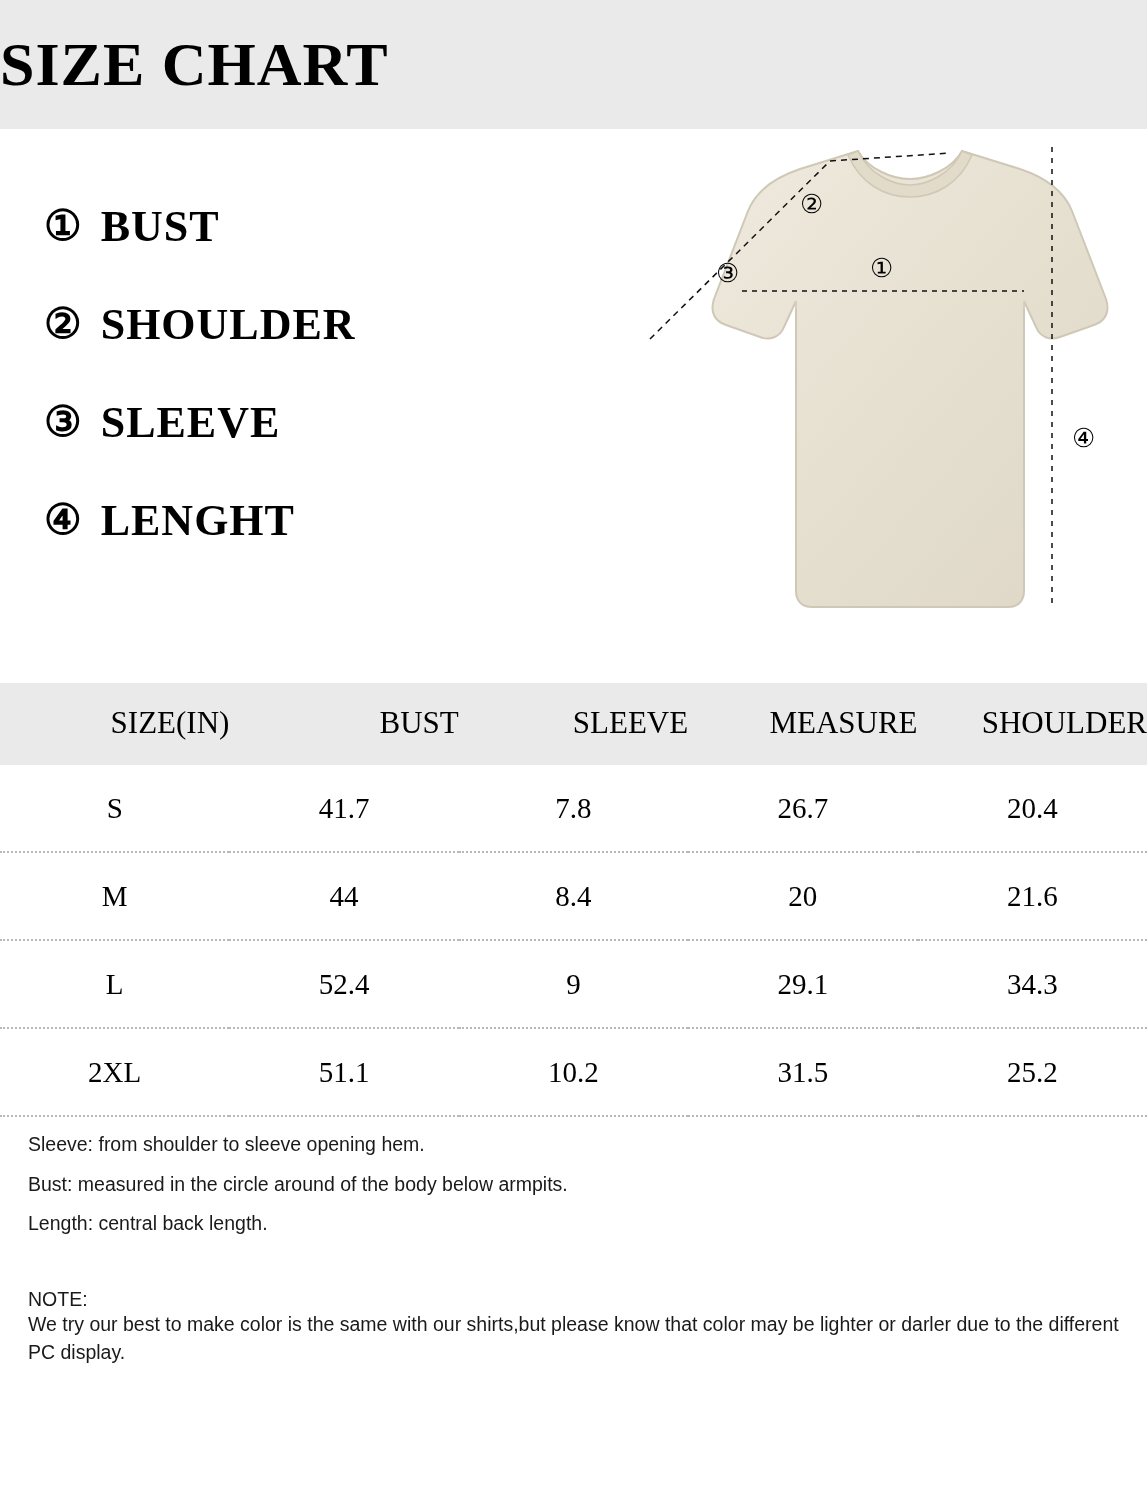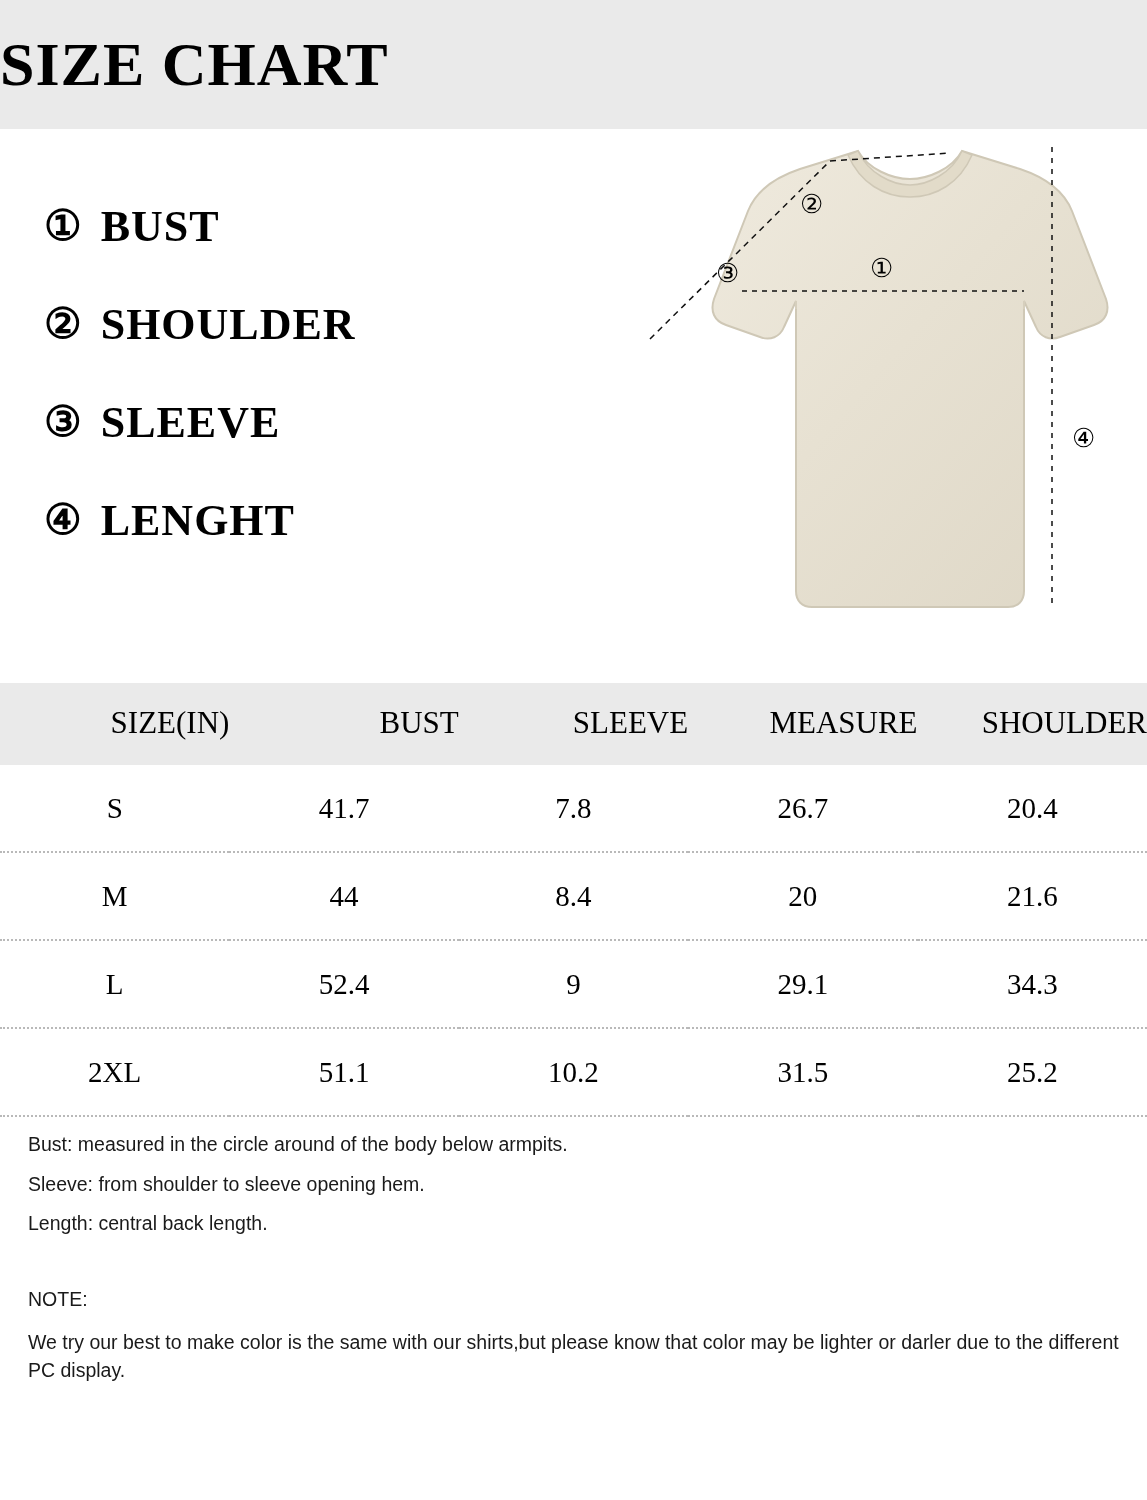--- a/index.html
+++ b/index.html
@@ -262,21 +262,21 @@
           <td>51.1</td>
           <td>10.2</td>
           <td>31.5</td>
           <td>25.2</td>
         </tr>
       </tbody>
     </table>
   </div>
 
   <div class="notes">
+    <p>Sleeve: from shoulder to sleeve opening hem.</p>
     <p>Bust: measured in the circle around of the body below armpits.</p>
-    <p>Sleeve: from shoulder to sleeve opening hem.</p>
     <p>Length: central back length.</p>
     <div class="gap"></div>
-    <p class="hdr" style="margin-bottom:19px">NOTE:</p>
+    <p class="hdr" style="margin-bottom:1px">NOTE:</p>
     <p class="note-body">We try our best to make color is the same with our shirts,but please know that color may be lighter or darler due to the different PC display.</p>
   </div>
 
 </div>
 
 </body></html>

